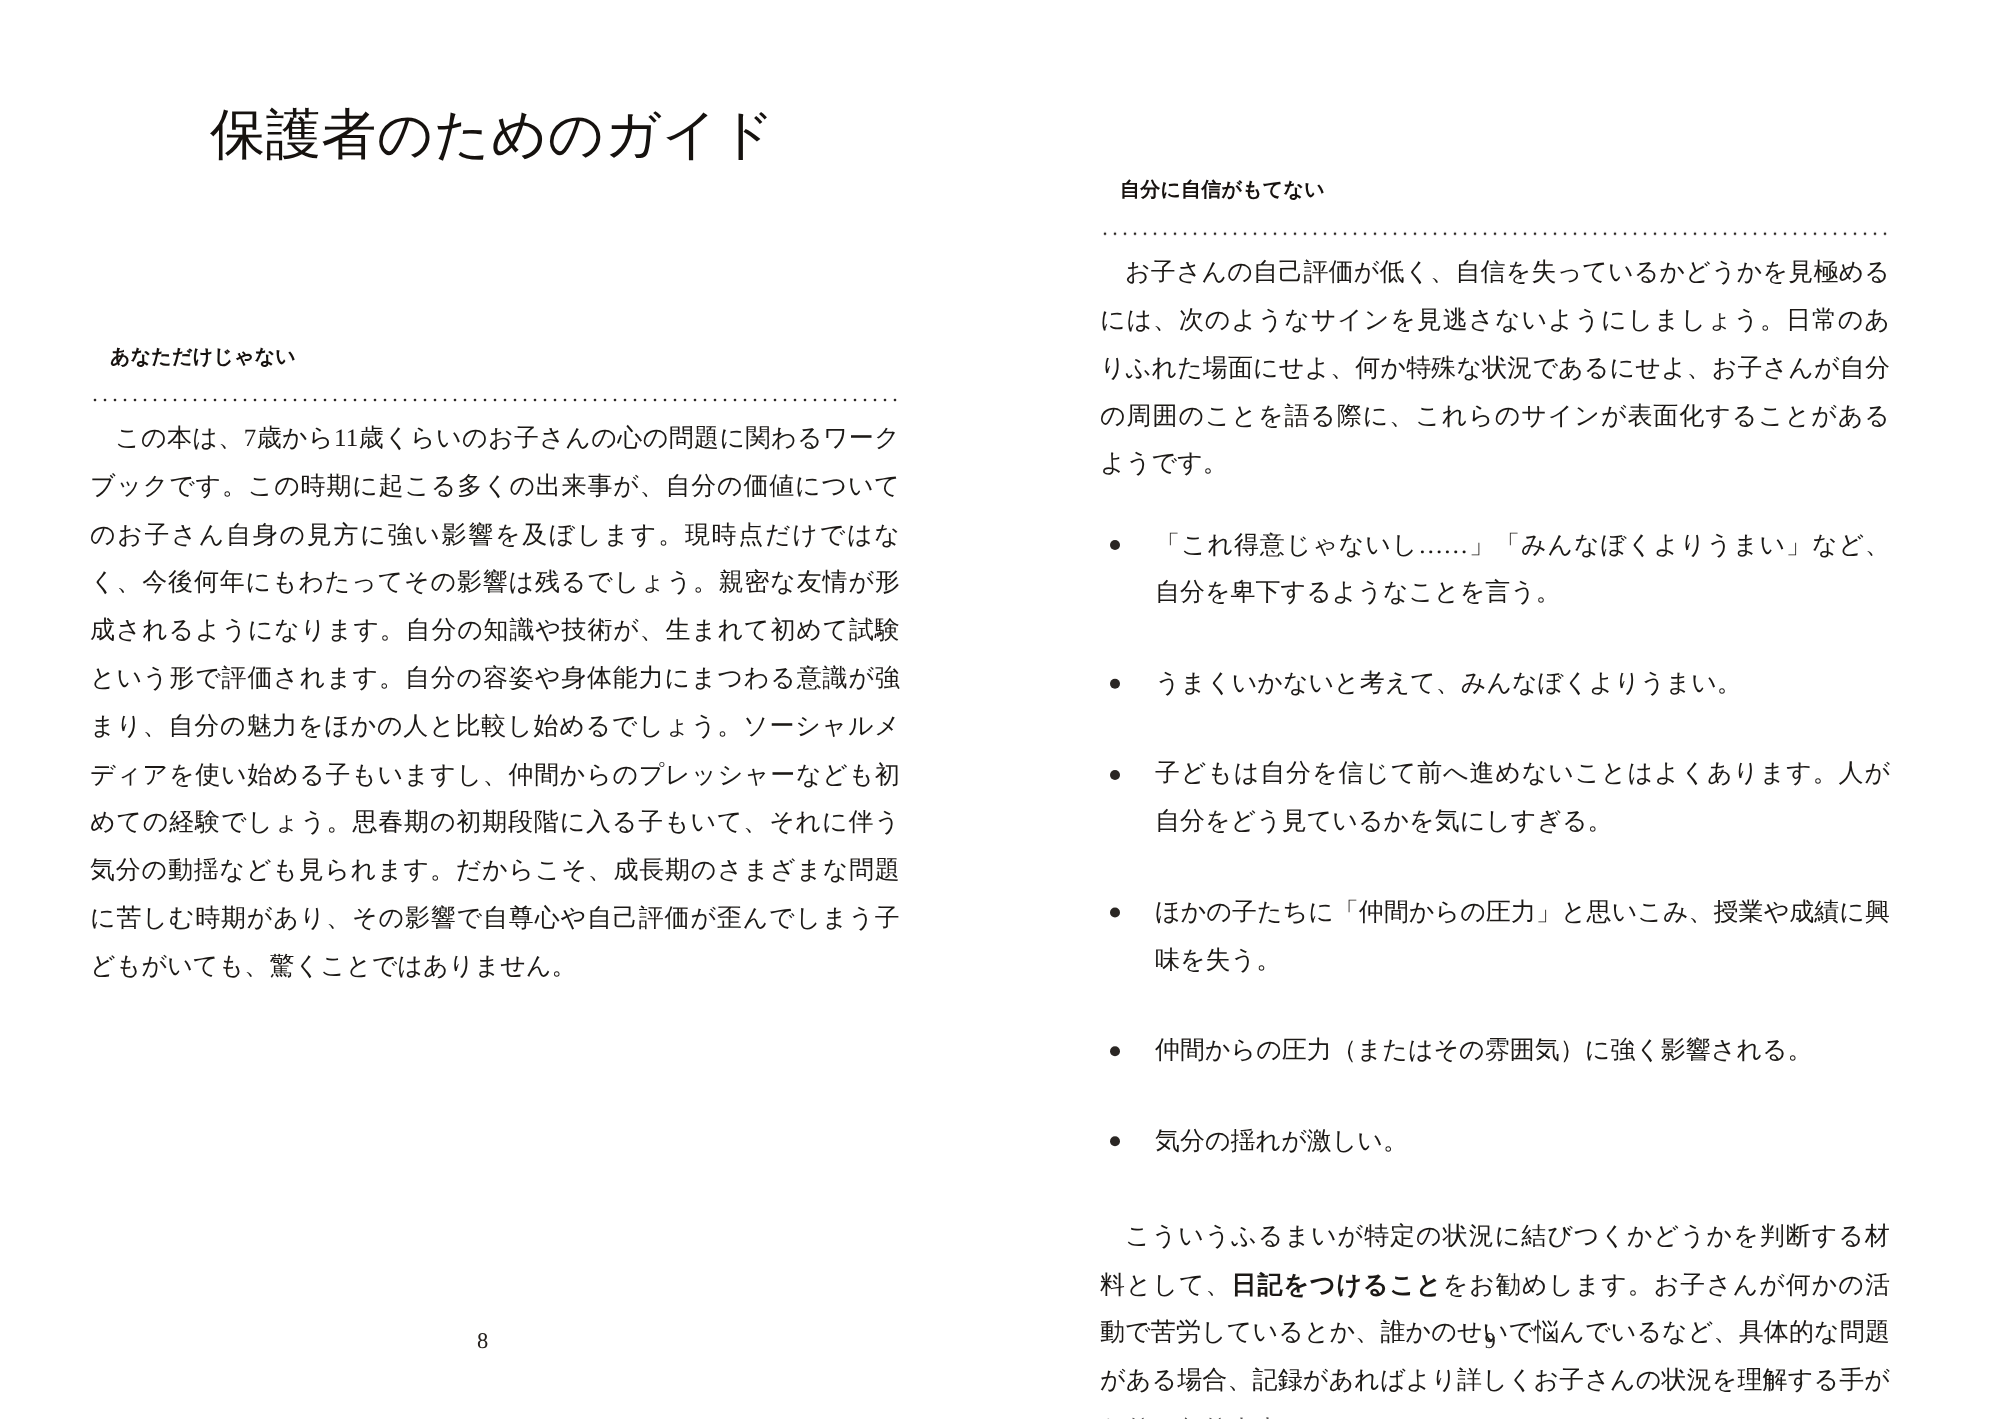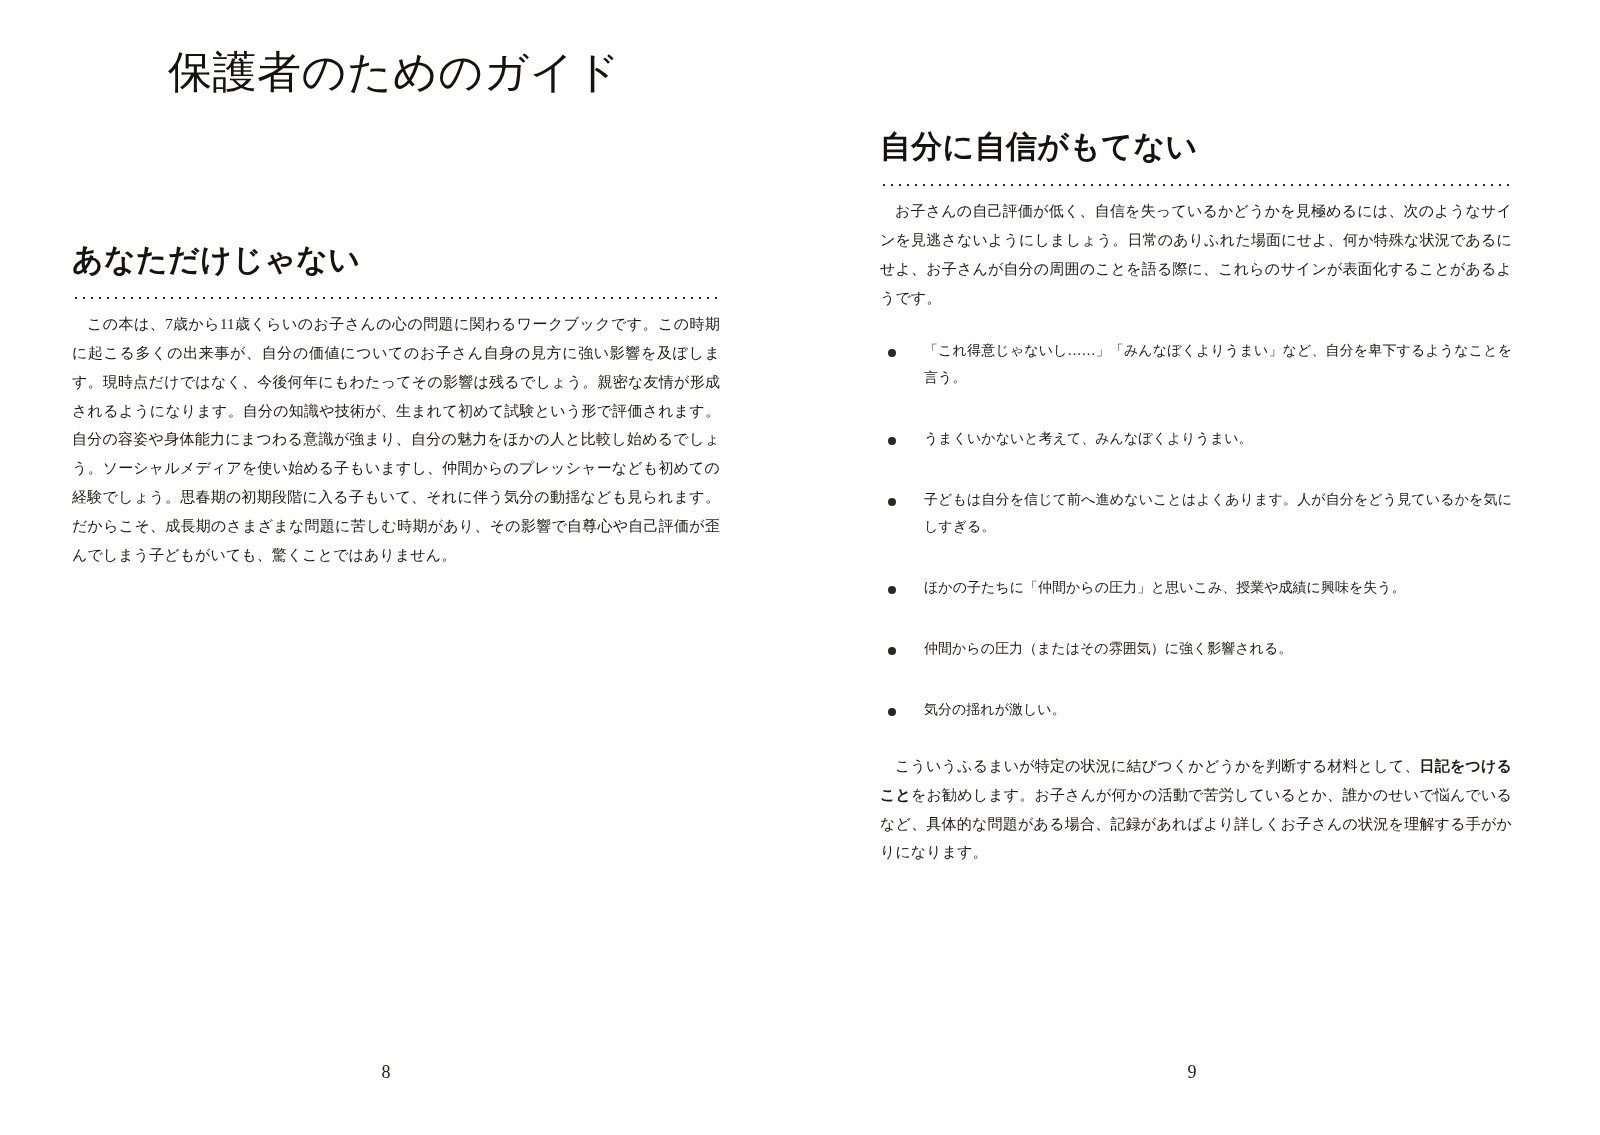--- a/index.html
+++ b/index.html
@@ -38,50 +38,50 @@
   .page-right { padding: 0 88px 0 80px; }
 
   
   .book-title {
     font-family: "DejaVu Sans", "Liberation Sans", sans-serif;
     font-size: 44px;
     font-weight: 400;
     letter-spacing: 0.012em;
     color: #16120f;
     margin: 0;
-    padding-top: 44px;
+    padding-top: 80px;
     padding-left: 96px;
     line-height: 1.25;
   }
 
   
   .section-heading {
     font-family: "DejaVu Sans", "Liberation Sans", sans-serif;
-    font-size: 31px;
+    font-size: 16px;
     font-weight: 700;
     letter-spacing: 0.01em;
     color: #17120f;
-    margin: 0;
+    margin: 16px;
     line-height: 1.3;
   }
 
   .dot-rule {
     height: 10px;
     margin-top: 11px;
     margin-bottom: 10px;
     background-image: radial-gradient(#2b2724 1.1px, rgba(0,0,0,0) 1.3px);
     background-size: 8px 8px;
     background-position: 0 4px;
     background-repeat: repeat-x;
   }
 
   
   p.body {
     margin: 0;
-    font-size: 15px;
+    font-size: 20px;
     line-height: 1.92;
     text-align: justify;
     text-justify: inter-character;
     letter-spacing: 0.005em;
     color: #1c1916;
     text-indent: 1em;
   }
   p.body + p.body { margin-top: 0; }
 
   .gap-para { margin-top: 1.9em !important; }
@@ -97,21 +97,21 @@
   
   ul.signs {
     list-style: none;
     margin: 26px 0 18px 0;
     padding: 0;
   }
   ul.signs li {
     position: relative;
     margin: 0 0 34px 0;
     padding-left: 44px;
-    font-size: 14px;
+    font-size: 20px;
     line-height: 1.92;
     text-align: justify;
     text-justify: inter-character;
     color: #1c1916;
   }
   ul.signs li:last-child { margin-bottom: 0; }
   ul.signs li .bullet-dot {
     position: absolute;
     left: 8px;
     top: 0.78em;

